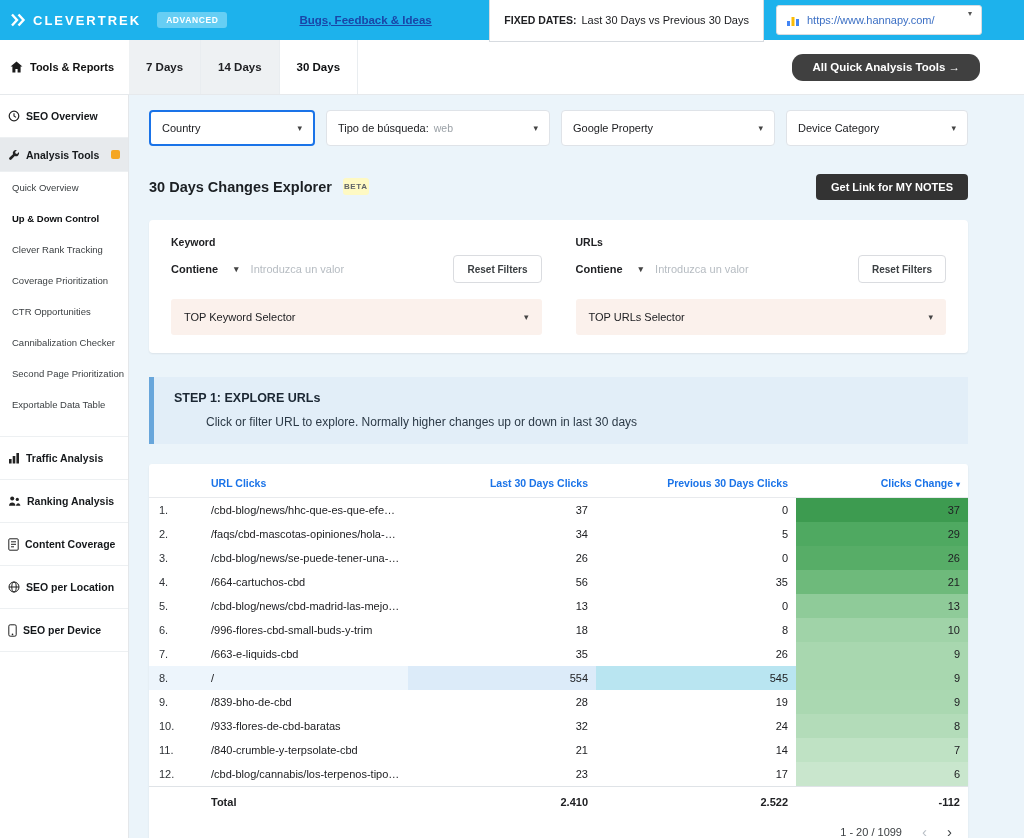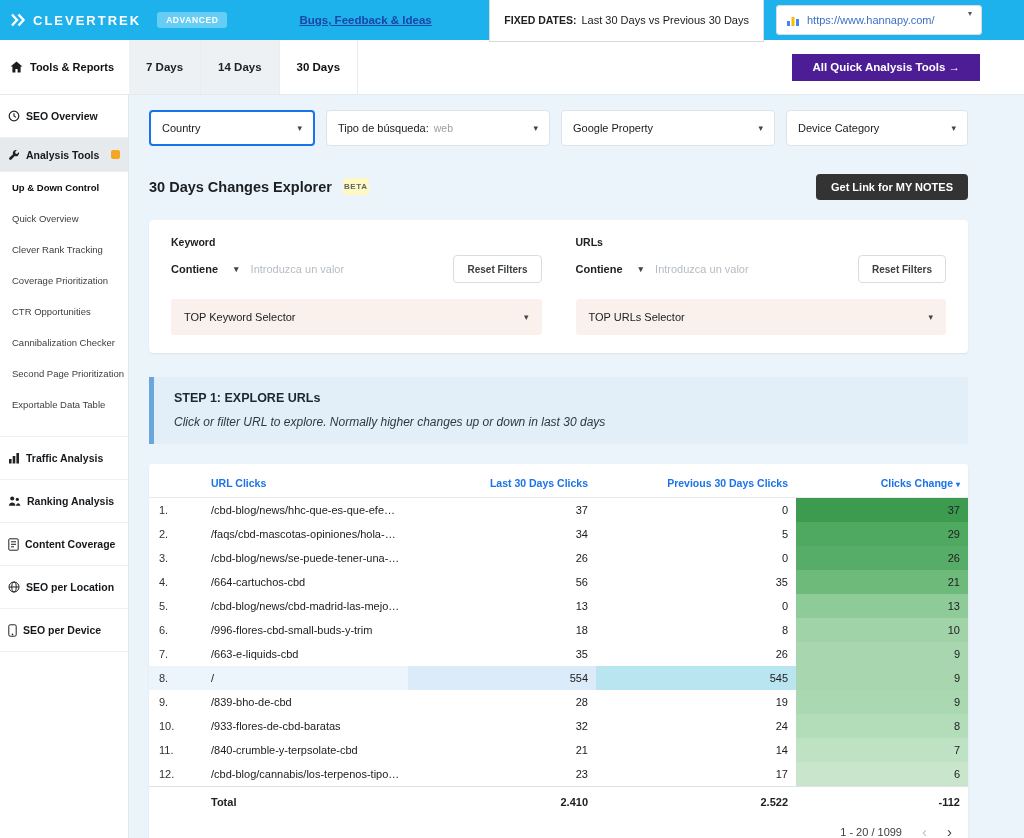--- a/index.html
+++ b/index.html
@@ -19,21 +19,21 @@
   .site-select .caret { margin-left:auto; font-size:8px; color:#555; align-self:flex-start; padding-top:3px; }
 
   
   .navrow { height:55px; background:#fff; display:flex; align-items:stretch; border-bottom:1px solid #e6e9ec; }
   .tools-reports { width:129px; display:flex; align-items:center; padding-left:10px; gap:7px; font-size:11px; font-weight:bold; color:#111; }
   .tabs { display:flex; align-items:stretch; }
   .tab { display:flex; align-items:center; padding:8px 17px; font-size:11.5px; font-weight:bold; color:#202124; cursor:pointer; border-right:1px solid #e9edf0; }
   .tab.inactive { background:#eef1f3; }
   .tab.active { background:#fff; color:#0d0f11; }
   .tab.disabled { background:#f6f8f9; color:#c3ccd3; cursor:default; }
-  .quick-btn { margin-left:auto; margin-right:44px; align-self:center; background:#4c1d95; color:#fff; border:none; border-radius:0; font-size:11.5px; font-weight:bold; height:27px; padding:0 20px; cursor:pointer; font-family:inherit; }
+  .quick-btn { margin-left:auto; margin-right:44px; align-self:center; background:#404040; color:#fff; border:none; border-radius:11px; font-size:11.5px; font-weight:bold; height:27px; padding:0 20px; cursor:pointer; font-family:inherit; }
 
   
   .body-wrap { display:flex; height:743px; }
   .sidebar { width:129px; background:#fff; border-right:1px solid #e4e7ea; }
   .main { flex:1; background:#ebf4fa; padding:15px 56px 0 20px; }
 
   
   .sb-item { display:flex; align-items:center; cursor:pointer; white-space:nowrap; overflow:hidden; }
   .sb-item.top { height:43px; padding:0 8px; gap:6px; border-bottom:1px solid #edf0f2; font-size:10.5px; font-weight:bold; color:#15181b; }
   .sb-item.highlighted { background:#e7eaed; height:34px; }
@@ -65,21 +65,21 @@
   .cond-select .caret { font-size:9px; color:#444; }
   .val-input { border:none; outline:none; font-size:11px; color:#202124; width:148px; background:transparent; font-family:inherit; }
   .val-input::placeholder { color:#b6bcc2; }
   .reset-btn { margin-left:auto; background:#fff; border:1px solid #dadce0; border-radius:4px; font-size:10px; font-weight:bold; color:#3c4043; height:28px; padding:0 13px; cursor:pointer; font-family:inherit; }
   .top-selector { margin-top:16px; background:#fbf1ec; border-radius:3px; height:36px; display:flex; align-items:center; padding:0 13px; font-size:11px; color:#202124; cursor:pointer; }
   .top-selector .caret { margin-left:auto; font-size:9px; color:#444; }
 
   
   .step-panel { margin-top:24px; background:#e2eef8; border-left:5px solid #68a6db; padding:14px 20px 15px; }
   .step-title { font-size:12.5px; font-weight:bold; color:#1b2733; margin-bottom:10px; }
-  .step-sub { font-size:12px; font-style:italic; color:#2c3a47; }
+  .step-sub { font-size:12px; color:#2c3a47;margin-left:32px; }
 
   
   .table-card { margin-top:20px; background:#fff; border-radius:3px; box-shadow:0 1px 2px rgba(0,0,0,.08); padding-top:6px; }
   table { width:100%; border-collapse:collapse; table-layout:fixed; }
   th { font-size:10.5px; font-weight:bold; color:#1a73e8; padding:7px 8px 8px; border-bottom:1px solid #e8eaed; text-align:right; white-space:nowrap; }
   th.idx, th.url { text-align:left; }
   th .sort-caret { font-size:8px; }
   td { font-size:11px; color:#202124; padding:5px 8px; line-height:14px; text-align:right; white-space:nowrap; overflow:hidden; }
   td.idx { text-align:left; padding-left:10px; color:#2d3136; }
   td.url { text-align:left; text-overflow:ellipsis; }
@@ -152,25 +152,25 @@
       </div>
       <div class="sb-item top highlighted">
         <span class="sb-icon">
           <svg width="12" height="12" viewBox="0 0 12 12">
             <path d="M10.9 3.1a3.1 3.1 0 0 1-4.1 3.9L3.4 10.5a1.25 1.25 0 0 1-1.9-1.9L5 5.2a3.1 3.1 0 0 1 3.9-4.1L7.1 2.9l.5 1.5 1.5.5z" fill="#222"></path>
           </svg>
         </span>
         <span class="sb-label">Analysis Tools</span>
         <span class="sb-badge"></span>
       </div>
+      <div class="sb-item sub">
+        <span class="sb-label">Quick Overview</span>
+      </div>
       <div class="sb-item sub active">
         <span class="sb-label">Up &amp; Down Control</span>
-      </div>
-      <div class="sb-item sub">
-        <span class="sb-label">Quick Overview</span>
       </div>
       <div class="sb-item sub">
         <span class="sb-label">Clever Rank Tracking</span>
       </div>
       <div class="sb-item sub">
         <span class="sb-label">Coverage Prioritization</span>
       </div>
       <div class="sb-item sub">
         <span class="sb-label">CTR Opportunities</span>
       </div>

